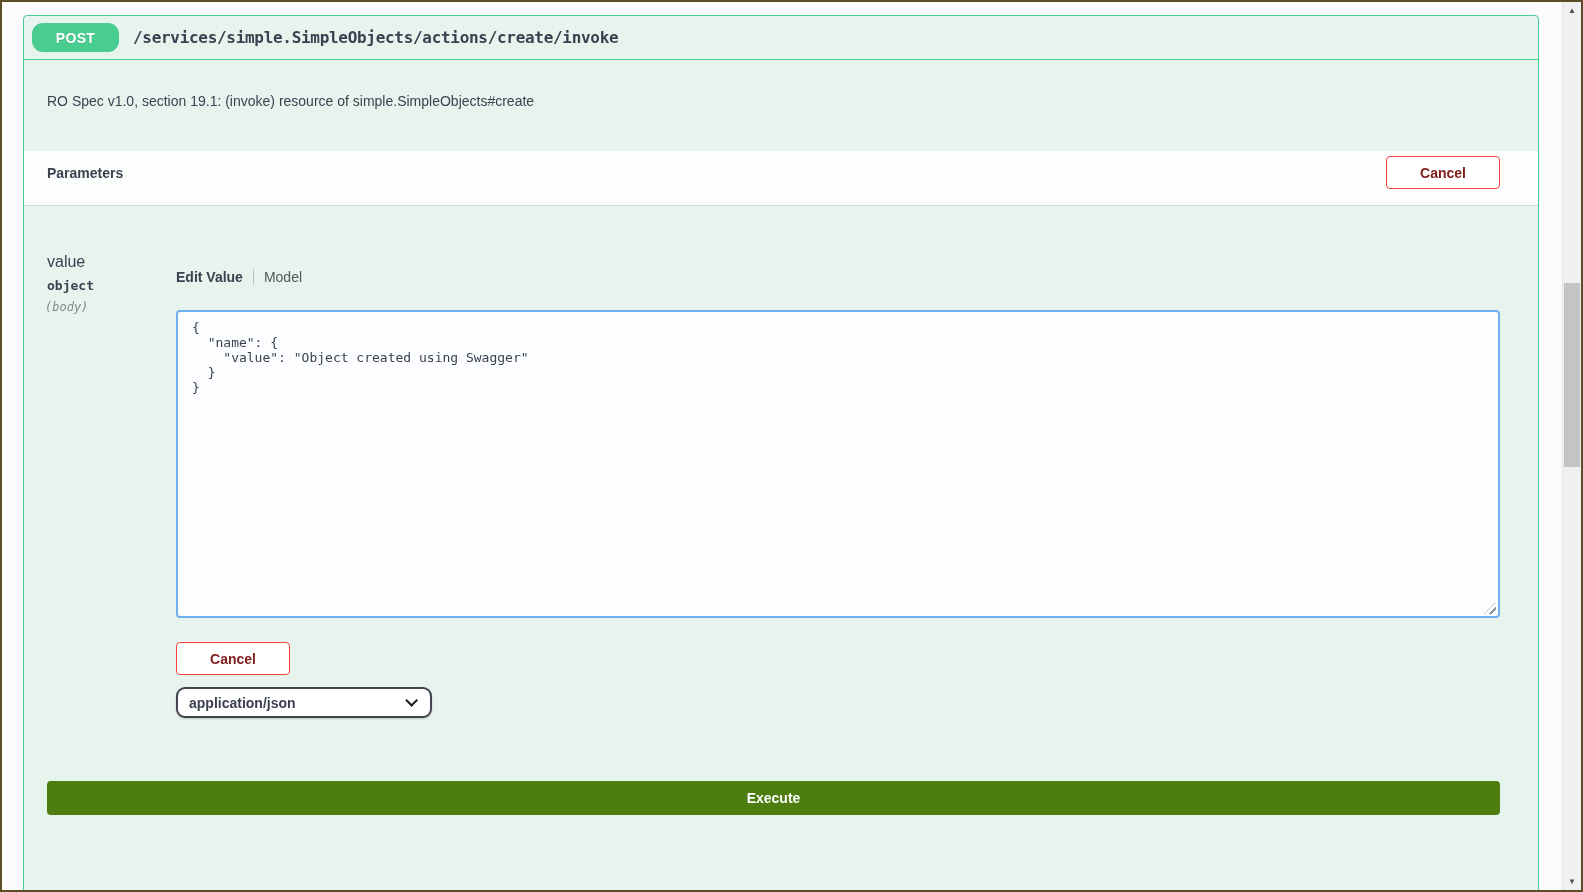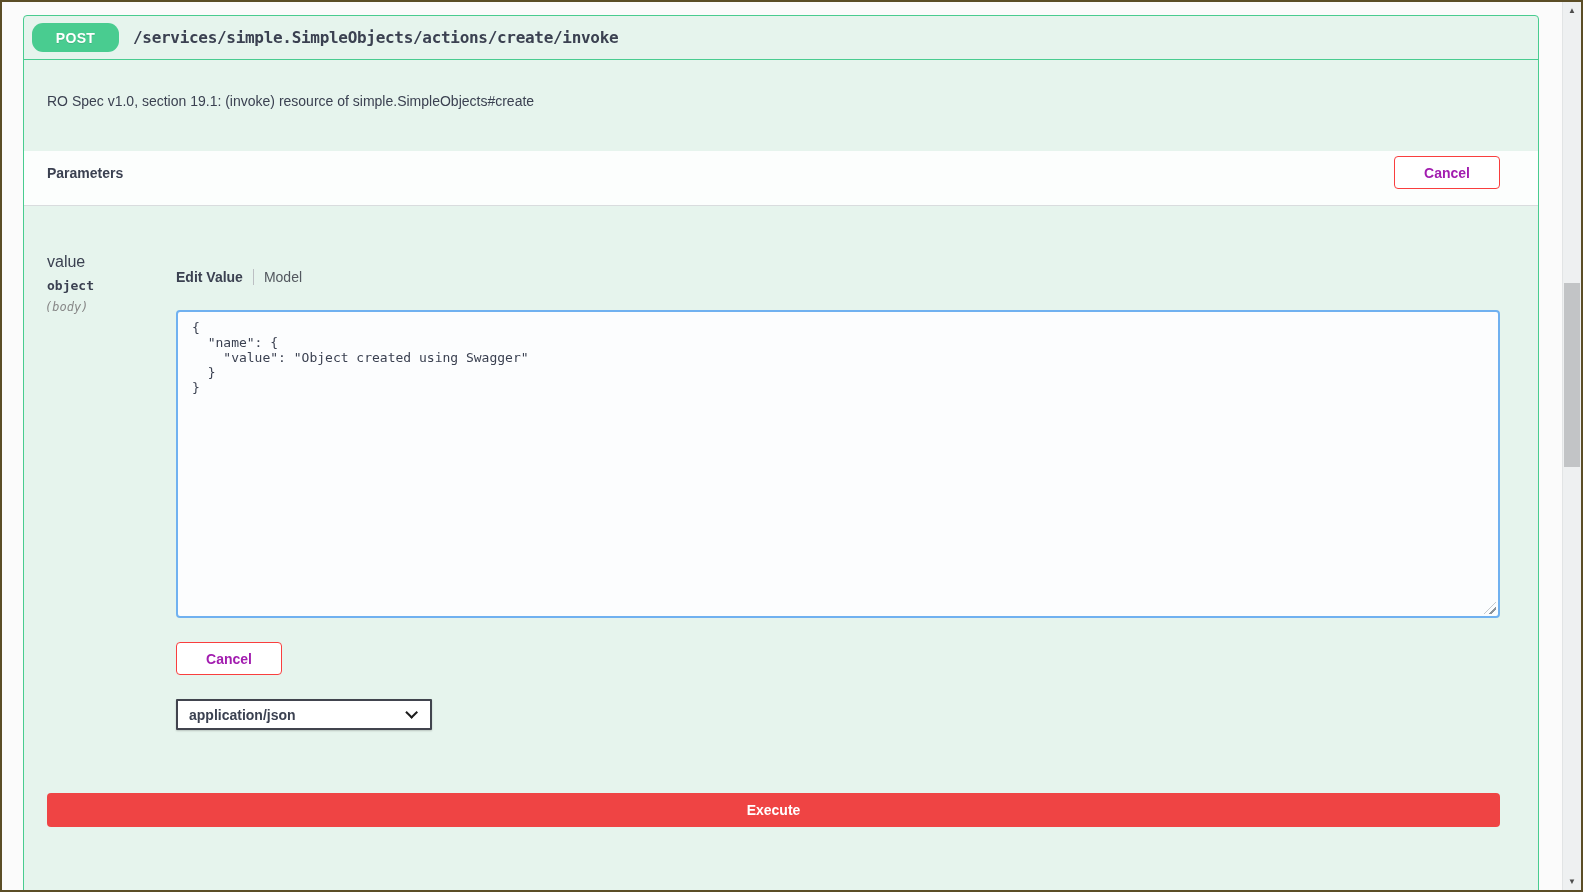--- a/index.html
+++ b/index.html
@@ -62,25 +62,25 @@
     background: rgba(255,255,255,.85);
     border-bottom: 1px solid rgba(59,65,81,.18);
     padding: 0 38px 11px 23px;
     height: 55px;
   }
   .section-header h4 { margin: 0; font-size: 14px; font-weight: bold; }
 
   .btn {
     background: #fff;
     border: 1px solid #f93e3e;
-    color: #a21caf;
+    color: #7f1d1d;
     font-family: "Liberation Sans", sans-serif;
     font-size: 14px; font-weight: bold;
     border-radius: 4px;
-    width: 106px; height: 33px;
+    width: 114px; height: 33px;
     cursor: pointer;
   }
 
   
   .params-table { padding: 34px 38px 43px 23px; }
   .thead {
     display: flex;
     border-bottom: 1px solid rgba(59,65,81,.3);
     padding-bottom: 15px;
   }
@@ -128,43 +128,43 @@
     width: 12px; height: 12px;
     background: repeating-linear-gradient(135deg, transparent 0 2px, #8d949b 2px 3.5px, transparent 3.5px 5px);
     clip-path: polygon(100% 0, 100% 100%, 0 100%);
     cursor: nwse-resize;
   }
   .btn.small { margin-top: 24px; display: block; }
 
   
   .ct-label { margin-top: 17px; font-size: 12px; font-weight: bold; }
   .select-wrap {
-    margin-top: 24px;
+    margin-top: 12px;
     width: 256px; height: 31px;
     background: #fff;
     border: 2px solid #41444e;
-    border-radius: 1px;
+    border-radius: 9px;
     display: flex; align-items: center; justify-content: space-between;
     padding: 0 16px 0 11px;
     box-shadow: 0 1px 2px rgba(0,0,0,.2);
     cursor: pointer;
   }
   .select-value { font-size: 14px; font-weight: bold; }
   .chevron {
     width: 9px; height: 9px;
     border-right: 2px solid #1c1c1c;
     border-bottom: 2px solid #1c1c1c;
     transform: rotate(45deg) translateY(-3px);
   }
 
   
   .execute-wrapper { padding: 20px 38px 15px 23px; }
   .btn-execute {
     width: 100%; height: 34px;
-    background: #ef4444; color: #fff;
+    background: #4d7c0f; color: #fff;
     border: none; border-radius: 4px;
     font-family: "Liberation Sans", sans-serif;
     font-size: 14px; font-weight: bold;
     cursor: pointer;
   }
 
   
   .scrollbar {
     flex: 0 0 19px;
     position: relative;

